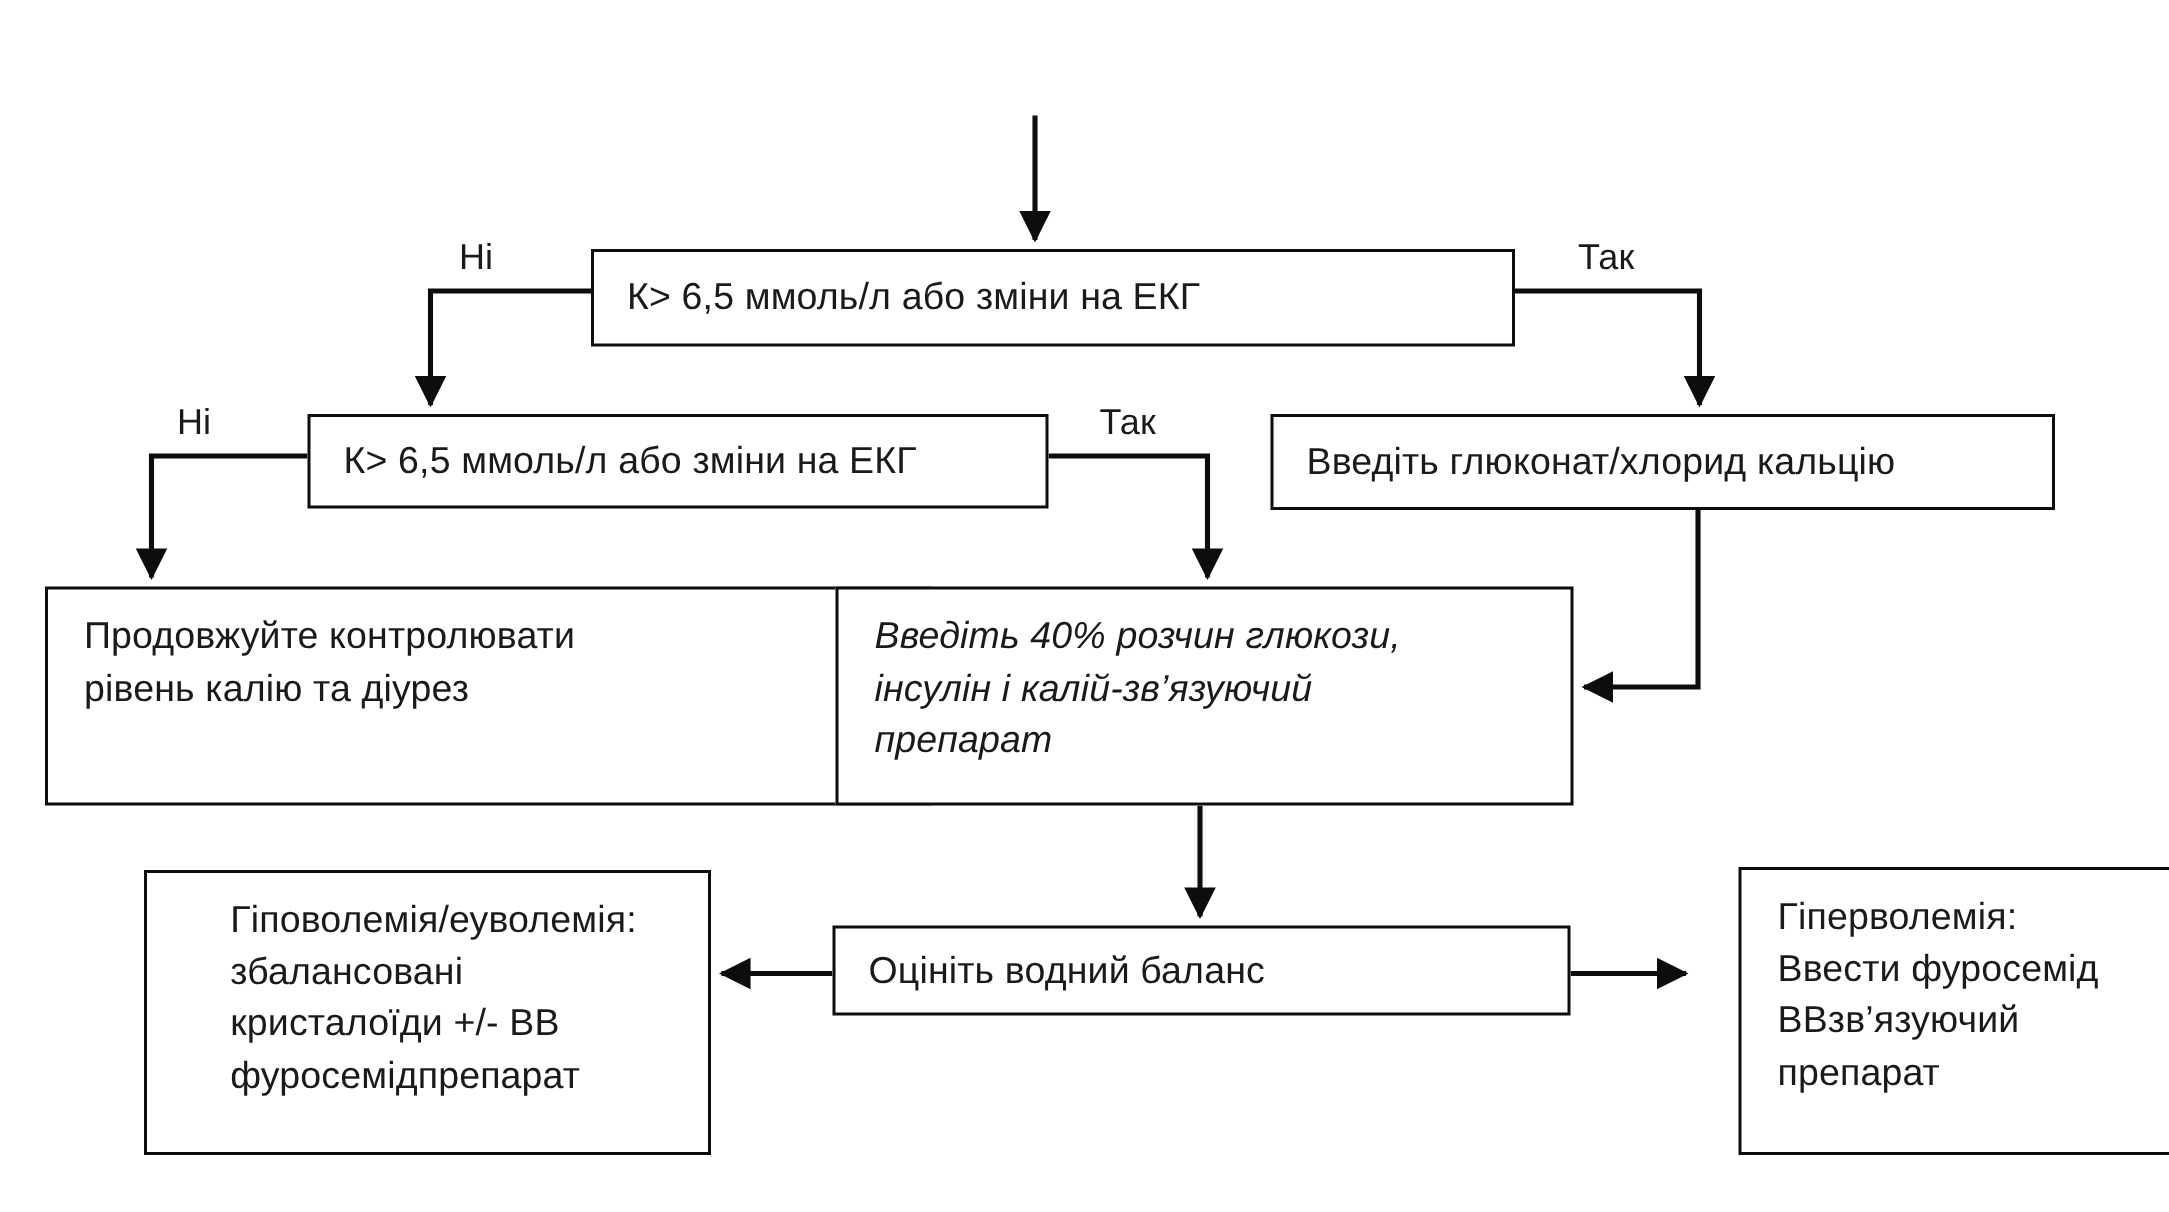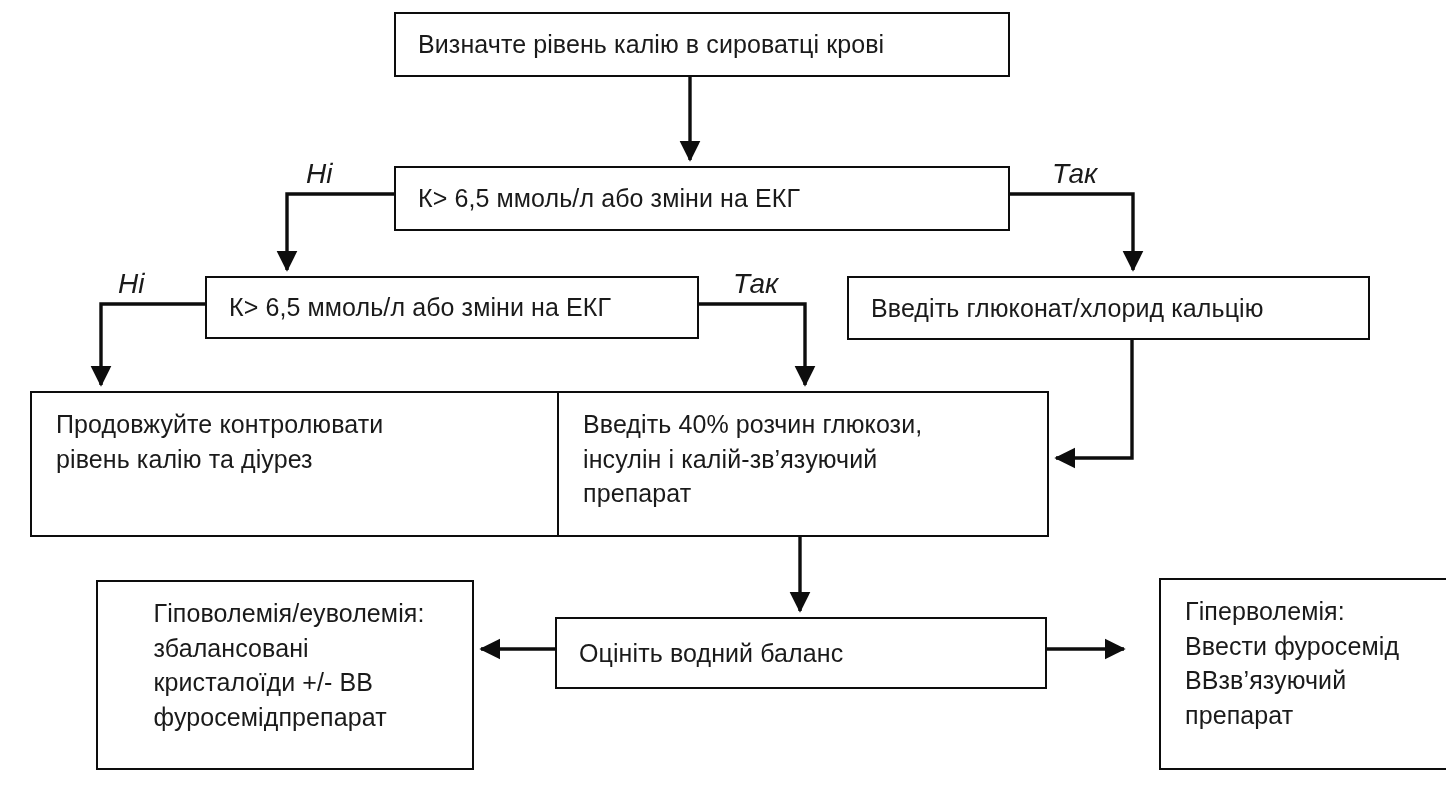--- a/index.html
+++ b/index.html
@@ -48,25 +48,24 @@
     padding-right: 14px;
   }
   .node.align-top {
     align-items: flex-start;
   }
   .node.align-top > .node-text {
     padding: 14px 16px 0 24px;
   }
   .edge-label {
     position: absolute;
-    font-size: 28px;
+    font-size: 24px;
     color: #1a1a1a;
     z-index: 3;
     white-space: nowrap;
-    font-style: italic;
   }
 </style>
 </head>
 <body>
 
 <div id="flowchart-canvas">
 
   <svg id="edge-layer" viewBox="0 0 1446 808" width="1446" height="808" xmlns="http://www.w3.org/2000/svg">
     <defs>
       <marker id="arrowhead" viewBox="0 0 10 10" refX="9.2" refY="5" markerWidth="6.2" markerHeight="6.2" orient="auto-start-reverse">
@@ -104,48 +103,45 @@
 
     <g>
       <path d="M 555 649 L 481 649" stroke="#0d0d0d" stroke-width="3.4" fill="none" marker-end="url(#arrowhead)"></path>
     </g>
 
     <g>
       <path d="M 1047 649 L 1124 649" stroke="#0d0d0d" stroke-width="3.4" fill="none" marker-end="url(#arrowhead)"></path>
     </g>
   </svg>
 
-  <div class="node align-center" style="left:394px; top:12px; width:616px; height:65px;">
-    <span class="node-text">Визначте рівень калію в сироватці крові</span>
-  </div>
 
   <div class="node align-center" style="left:394px; top:166px; width:616px; height:65px;">
     <span class="node-text">К&gt; 6,5 ммоль/л або зміни на ЕКГ</span>
   </div>
 
   <div class="node align-center" style="left:205px; top:276px; width:494px; height:63px;">
     <span class="node-text">К&gt; 6,5 ммоль/л або зміни на ЕКГ</span>
   </div>
 
   <div class="node align-center" style="left:847px; top:276px; width:523px; height:64px;">
     <span class="node-text">Введіть глюконат/хлорид кальцію</span>
   </div>
 
   <div class="node align-top" style="left:30px; top:391px; width:592px; height:146px;">
     <span class="node-text">Продовжуйте контролювати
 рівень калію та діурез</span>
   </div>
 
-  <div class="node align-top" style="left:557px; top:391px; width:492px; height:146px;">
+  <div class="node align-top" style="left:557px; top:391px; width:492px; height:146px;font-style:italic;">
     <span class="node-text">Введіть 40% розчин глюкози,
 інсулін і калій-зв’язуючий
 препарат</span>
   </div>
 
-  <div class="node align-center" style="left:555px; top:617px; width:492px; height:72px;">
+  <div class="node align-center" style="left:555px; top:617px; width:492px; height:60px;">
     <span class="node-text">Оцініть водний баланс</span>
   </div>
 
   <div class="node align-top" style="left:96px; top:580px; width:378px; height:190px;justify-content:center;">
     <span class="node-text">Гіповолемія/еуволемія:
 збалансовані
 кристалоїди +/- ВВ
 фуросемідпрепарат</span>
   </div>
 

